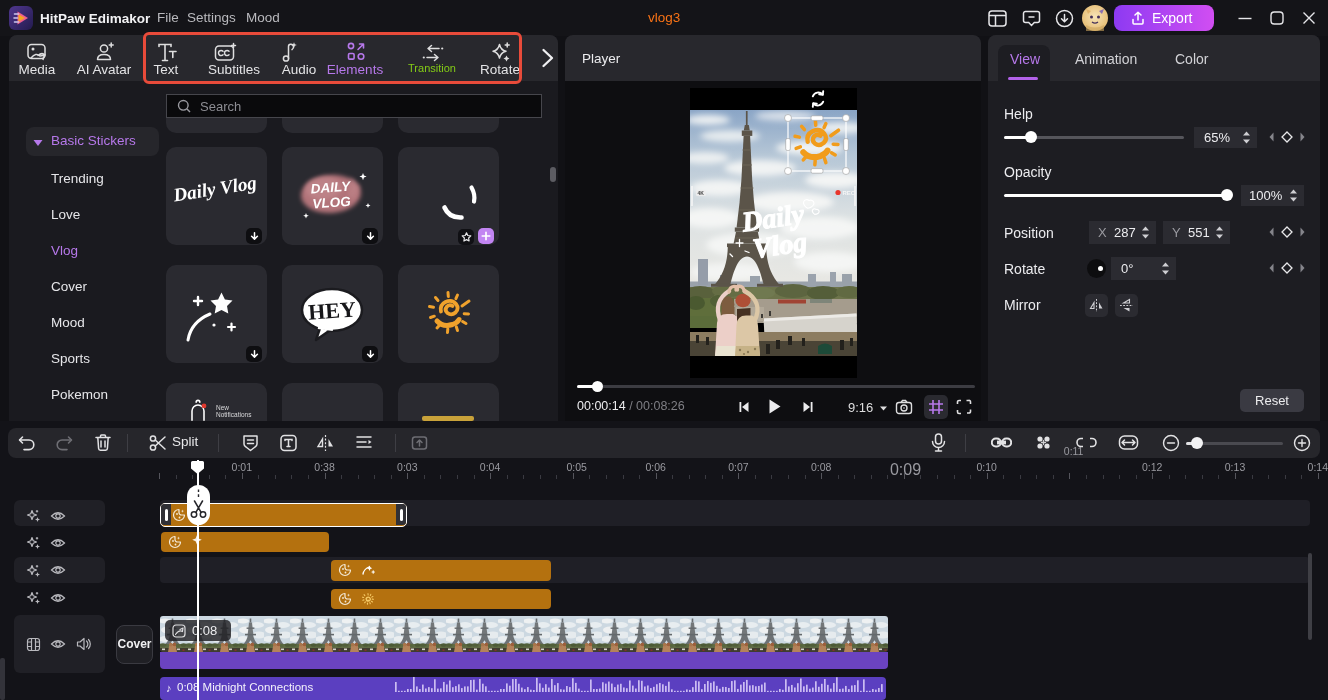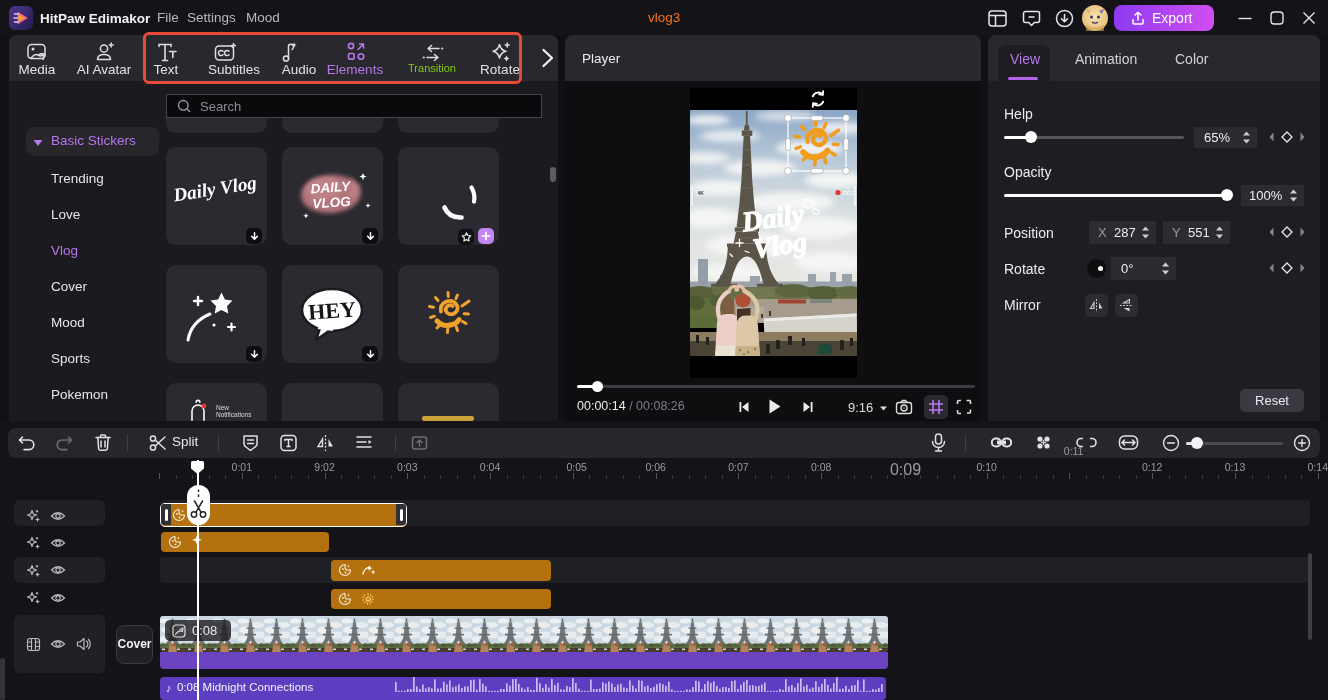--- a/index.html
+++ b/index.html
@@ -647,21 +647,21 @@
   <div class="abs" style="left:1186px;top:21px;width:97px;height:3px;background:#4a4a50;border-radius:2px"></div>
   <div class="abs" style="left:1186px;top:21px;width:11px;height:3px;background:#e2e2e4;border-radius:2px"></div>
   <div class="abs" style="left:1191px;top:16px;width:12px;height:12px;border-radius:50%;background:#f2f2f4"></div>
   <svg class="abs" style="left:1293px;top:13px" width="18" height="18" viewBox="0 0 18 18" fill="none" stroke="#e2e2e4" stroke-width="1.4">
         <circle cx="9" cy="9" r="7.5"></circle>
         <path d="M5.5 9 h7 M9 5.5 v7" stroke-linecap="round"></path>
       </svg>
 
   <div id="ruler">
         <div class="abs" style="left:227.76999999999998px;top:40px;width:28px;text-align:center;font-size:10.5px;color:#9a9aa0">0:01</div>
-        <div class="abs" style="left:310.53999999999996px;top:40px;width:28px;text-align:center;font-size:10.5px;color:#9a9aa0">9:02</div>
+        <div class="abs" style="left:310.53999999999996px;top:40px;width:28px;text-align:center;font-size:10.5px;color:#9a9aa0">0:38</div>
         <div class="abs" style="left:393.31px;top:40px;width:28px;text-align:center;font-size:10.5px;color:#9a9aa0">0:03</div>
         <div class="abs" style="left:476.08px;top:40px;width:28px;text-align:center;font-size:10.5px;color:#9a9aa0">0:04</div>
         <div class="abs" style="left:558.8499999999999px;top:40px;width:28px;text-align:right;font-size:10.5px;color:#9a9aa0">0:05</div>
         <div class="abs" style="left:641.62px;top:40px;width:28px;text-align:center;font-size:10.5px;color:#9a9aa0">0:06</div>
         <div class="abs" style="left:724.39px;top:40px;width:28px;text-align:center;font-size:10.5px;color:#9a9aa0">0:07</div>
         <div class="abs" style="left:807.16px;top:40px;width:28px;text-align:center;font-size:10.5px;color:#9a9aa0">0:08</div>
         <div class="abs" style="left:889.93px;top:40px;width:28px;text-align:center;font-size:16px;color:#9a9aa0">0:09</div>
         <div class="abs" style="left:972.6999999999999px;top:40px;width:28px;text-align:center;font-size:10.5px;color:#9a9aa0">0:10</div>
         <div class="abs" style="left:1055.4699999999998px;top:24px;width:28px;text-align:right;font-size:10.5px;color:#9a9aa0">0:11</div>
         <div class="abs" style="left:1138.24px;top:40px;width:28px;text-align:center;font-size:10.5px;color:#9a9aa0">0:12</div>

